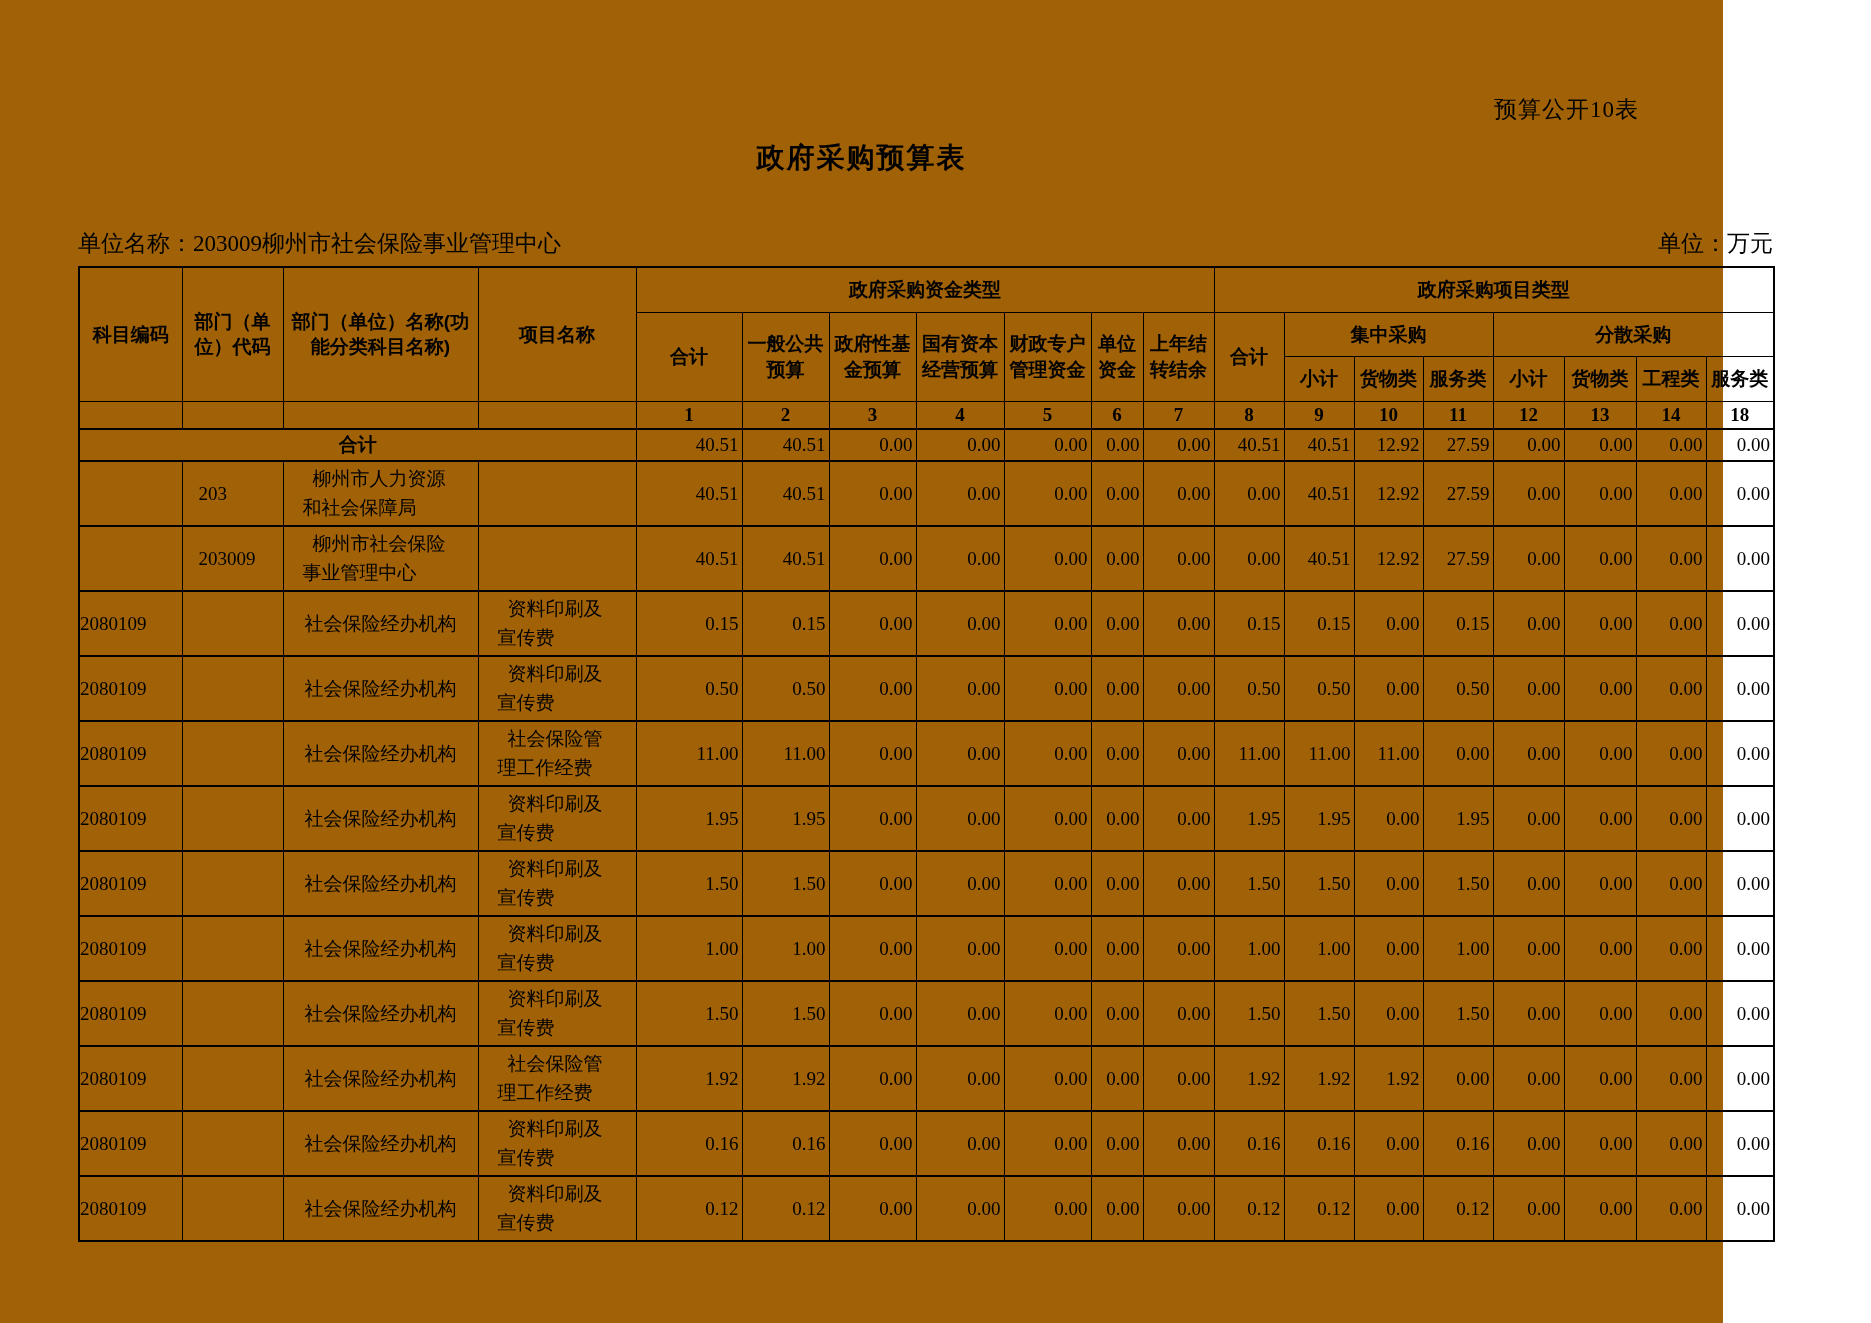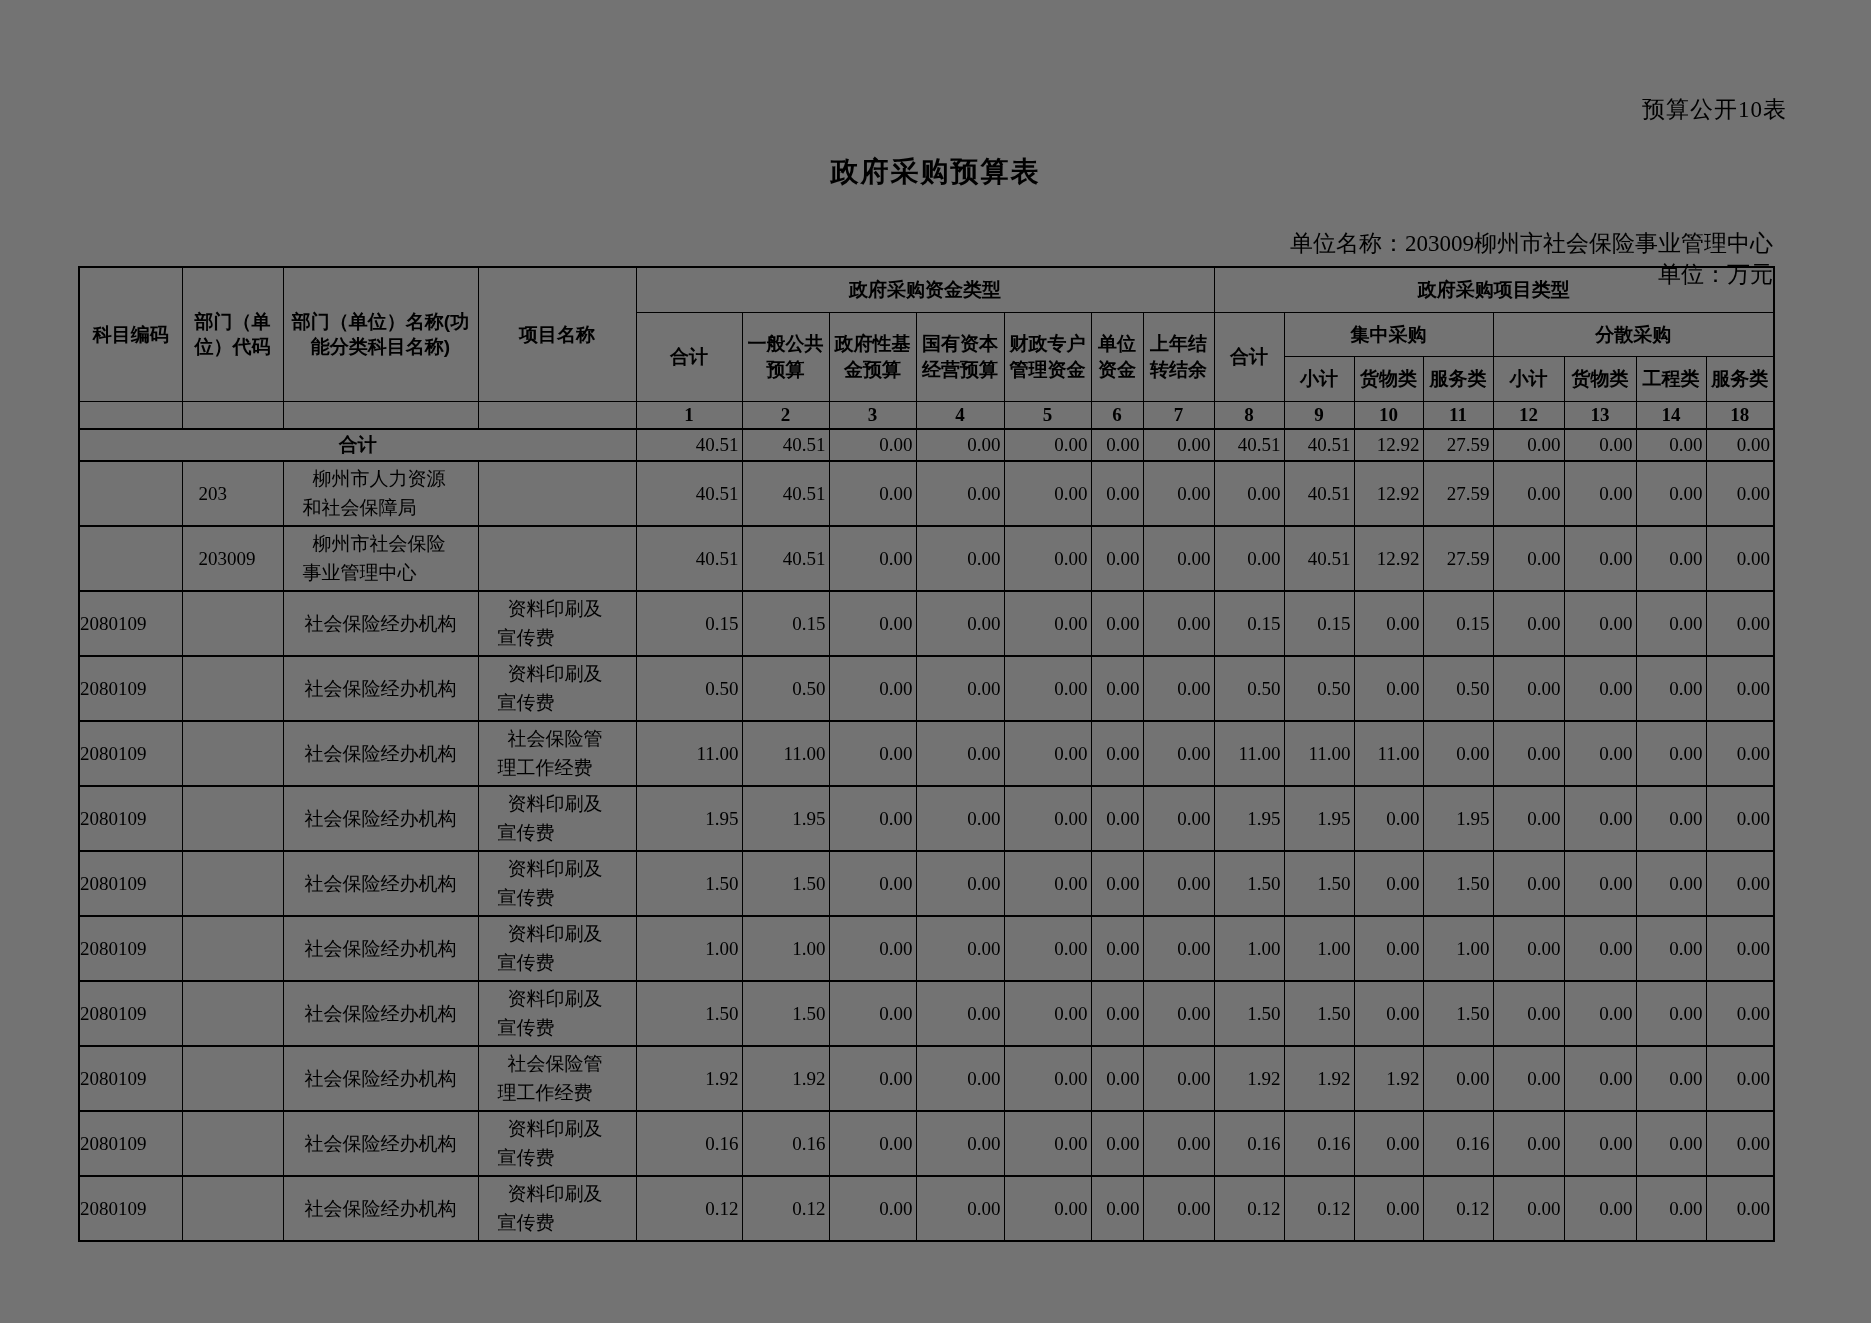--- a/index.html
+++ b/index.html
@@ -1,33 +1,32 @@
 <!DOCTYPE html>
 <html><head>
 <meta charset="utf-8">
 <style>
   * { margin: 0; padding: 0; box-sizing: border-box; }
   html, body { background: #ffffff; }
   body { width: 1871px; height: 1323px; }
   .page {
-    position: relative; width: 1871px; height: 1323px;
-    background: #737373; color: #000;
+    position: relative; width: 1723px; height: 1323px;
+    background: #a16207; color: #000;
     font-family: "Liberation Serif", serif;
   }
   .table-tag { position: absolute; top: 94px; right: 84px; font-size: 23px; letter-spacing: 1px; }
   .page-title {
-    position: absolute; top: 153px; left: 0; width: 100%;
+    position: absolute; top: 139px; left: 0; width: 100%;
     text-align: center; font-size: 28px; font-weight: bold;
     font-family: "Liberation Sans", sans-serif; letter-spacing: 2px;
   }
   .meta-row {
     position: absolute; top: 228px; left: 78px; width: 1695px;
-    display: flex; justify-content: space-between; align-items: flex-end;
+    display: flex; justify-content: space-between; align-items: flex-start;
     font-size: 23px;
-    flex-direction: column;
   }
   table.budget {
     position: absolute; top: 266px; left: 78px; width: 1695px;
     border-collapse: collapse; table-layout: fixed;
     border: 2px solid #000;
   }
   th, td { border: 1px solid #000; overflow: hidden; vertical-align: middle; }
   thead th {
     font-family: "Liberation Sans", sans-serif; font-weight: bold;
     font-size: 19px; line-height: 1.35; text-align: center; padding: 9px 2px;

